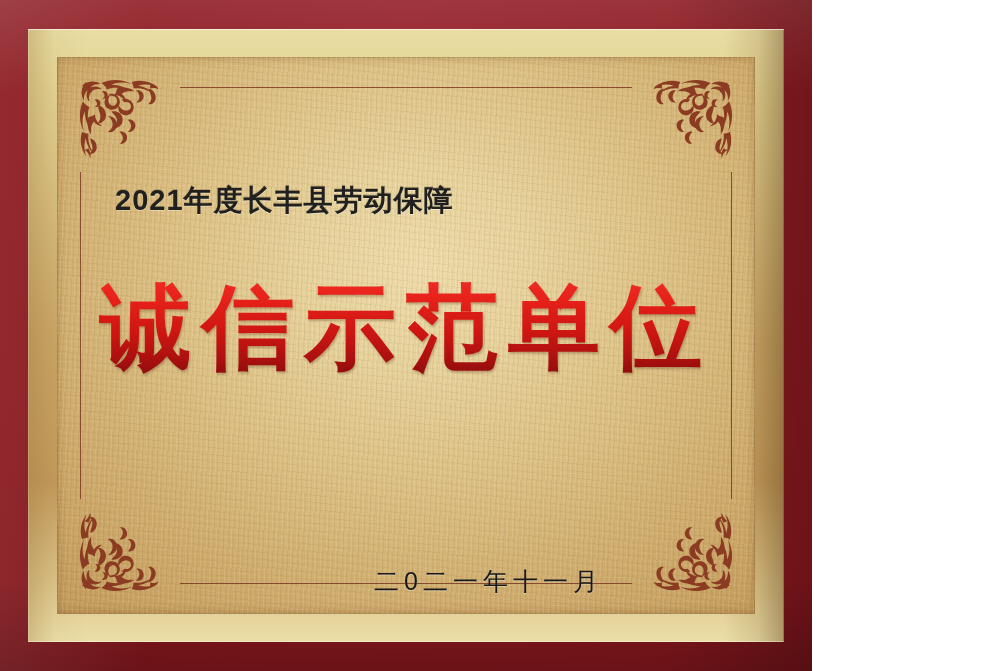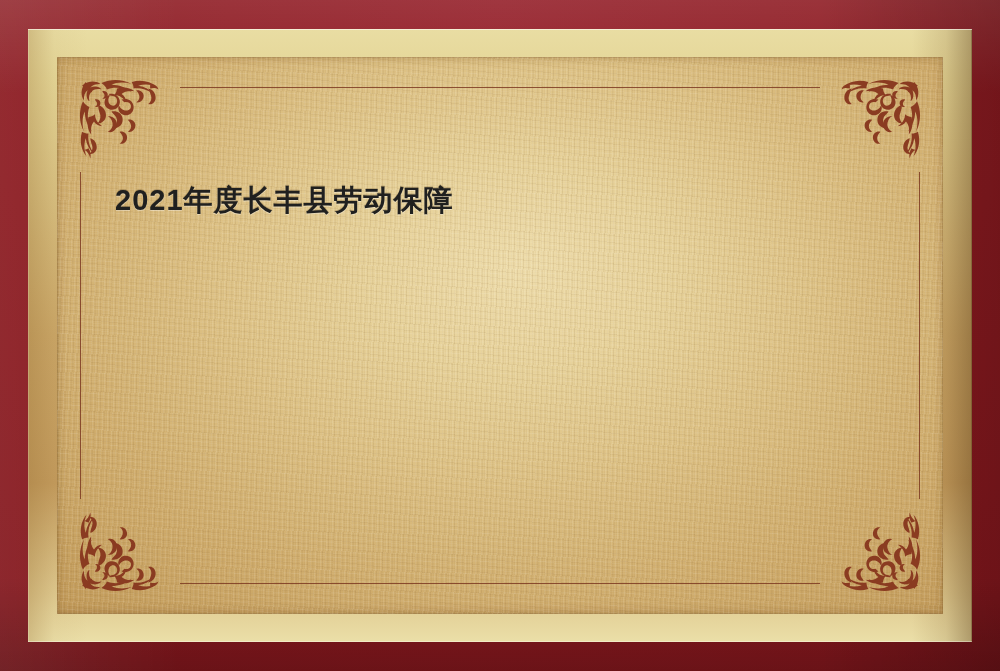--- a/index.html
+++ b/index.html
@@ -3,21 +3,21 @@
 <meta charset="utf-8">
 <title>Certificate Plaque</title>
 <style>
   html, body {
     margin: 0;
     padding: 0;
     background: #ffffff;
   }
   #plaque {
     position: relative;
-    width: 1000px;
+    width: 812px;
     height: 671px;
     overflow: hidden;
     font-family: "Liberation Sans", "DejaVu Sans", sans-serif;
     background: #8d1b22;
   }
 
   
   .outer-frame {
     position: absolute;
     inset: 0;
@@ -345,18 +345,20 @@
           <path d="M21,73 C25,74 28,78 28,83 C28,88 24,91 20,90 C23,88 24,84 23,81 C22,78 21,75 21,73 Z"></path>
           <path d="M19,84 C21,87 22,91 21,95 C20,91 18,88 15,86 C16,85 18,85 19,84 Z"></path>
           <path d="M86,15 C90,14 94,16 95,20 C92,18 89,18 86,19 C86,18 86,16 86,15 Z"></path>
         </g>
       </svg>
     </div>
 
     <div class="content">
       <div class="line-top">2021年度长丰县劳动保障</div>
 
-
-
+      <div class="title-main">诚信示范单位</div>
+
+
+      <div class="date">二0二一年十一月</div>
     </div>
 
   </div>
 </div>
 
 </body></html>

